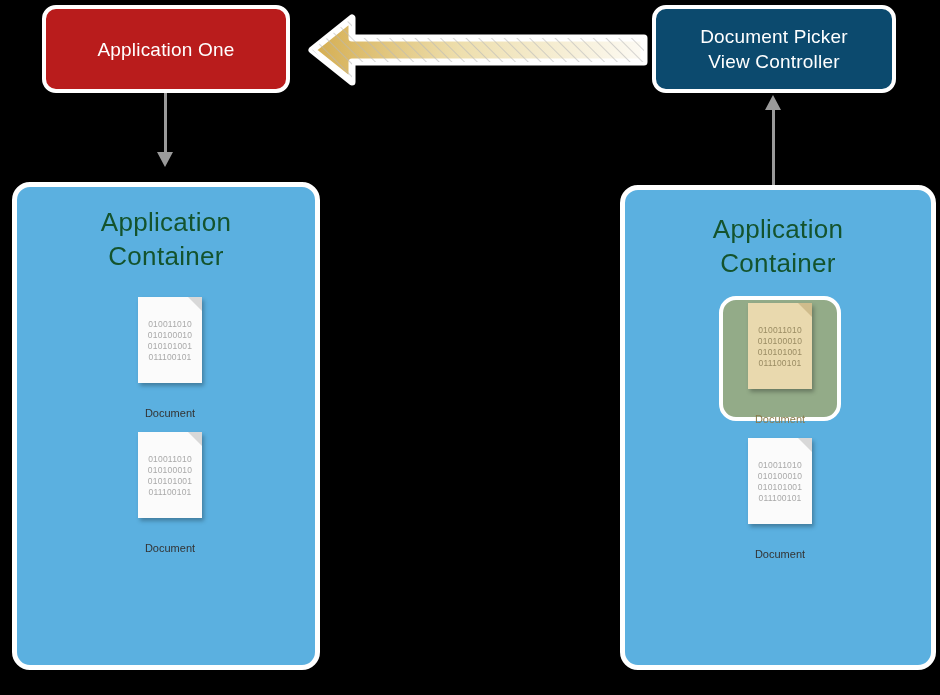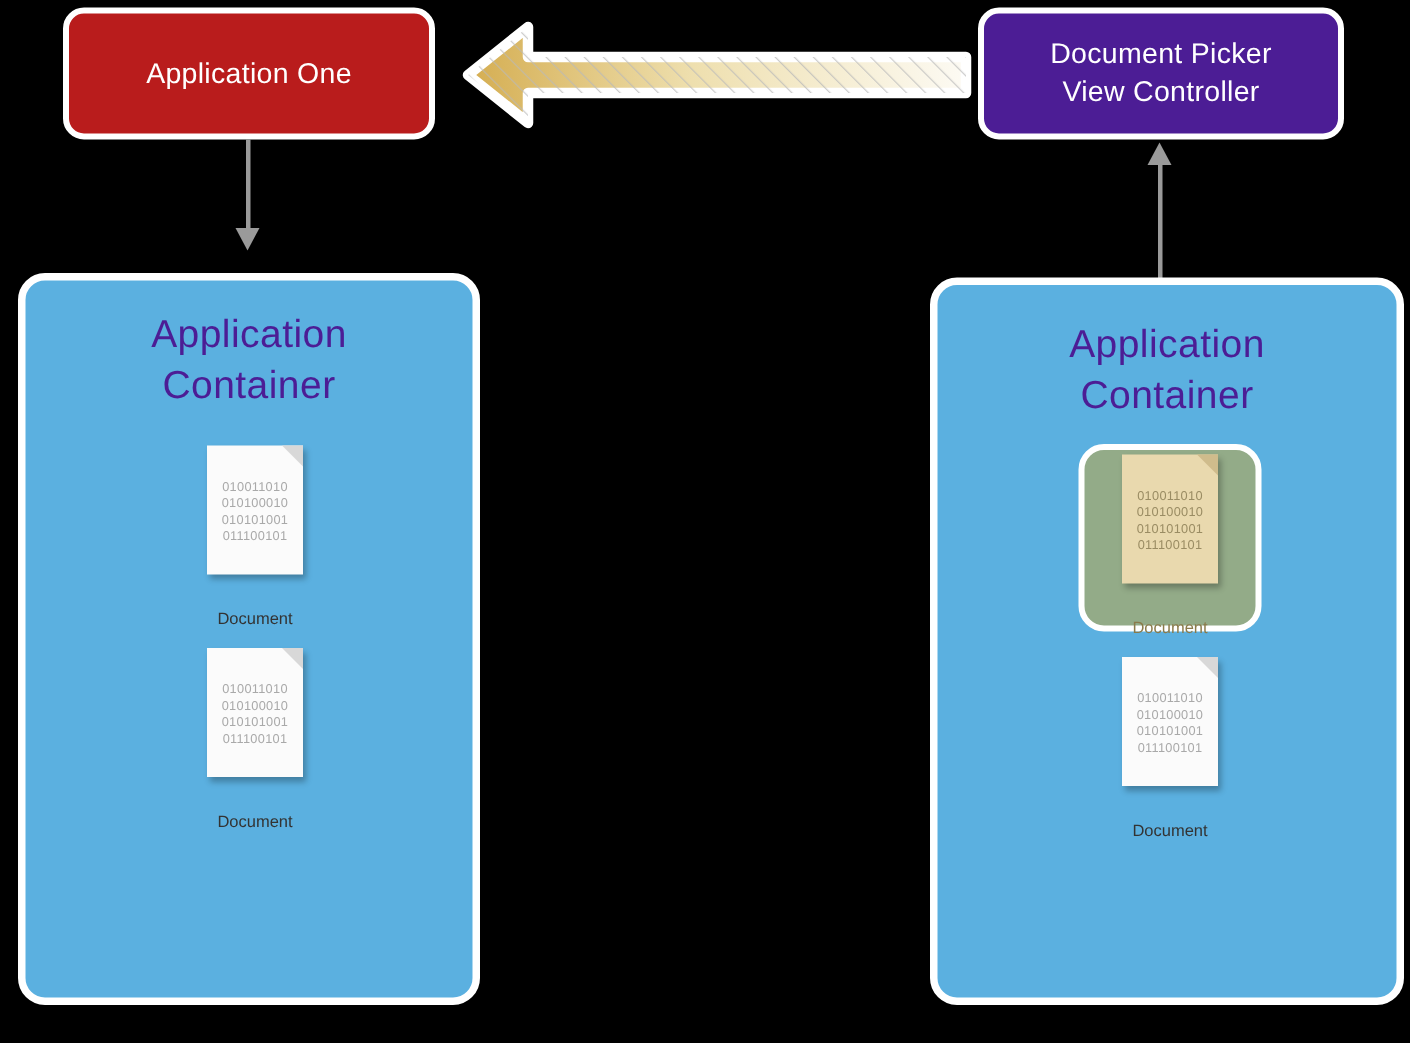--- a/index.html
+++ b/index.html
@@ -38,21 +38,21 @@
     top: 5px;
     width: 248px;
     height: 88px;
     background: #b91c1c;
   }
   #picker-box {
     left: 652px;
     top: 5px;
     width: 244px;
     height: 88px;
-    background: #4c1d95;
+    background: #0c4a6e;
   }
   .top-box .box-label {
     display: block;
     white-space: pre-line;
   }
 
   
   .container-box {
     position: absolute;
     border-radius: 18px;
@@ -70,21 +70,21 @@
     left: 620px;
     top: 185px;
     width: 316px;
     height: 485px;
   }
   .container-title {
     position: absolute;
     left: 0;
     right: 0;
     text-align: center;
-    color: #4c1d95;
+    color: #14532d;
     font-size: 26px;
     line-height: 34px;
     white-space: pre-line;
     font-weight: 400;
     letter-spacing: 0.3px;
   }
   #container-left .container-title { top: 18px; }
   #container-right .container-title { top: 22px; }
 
   

